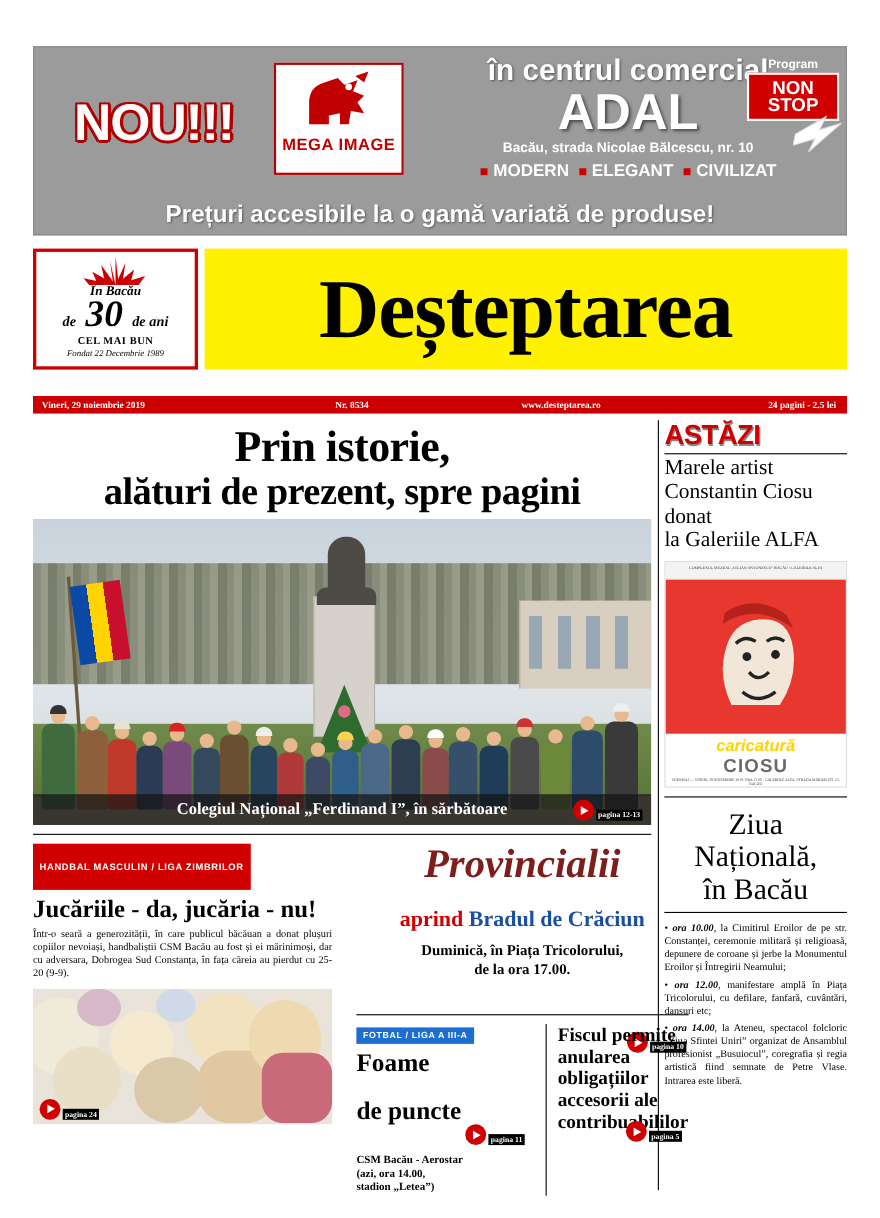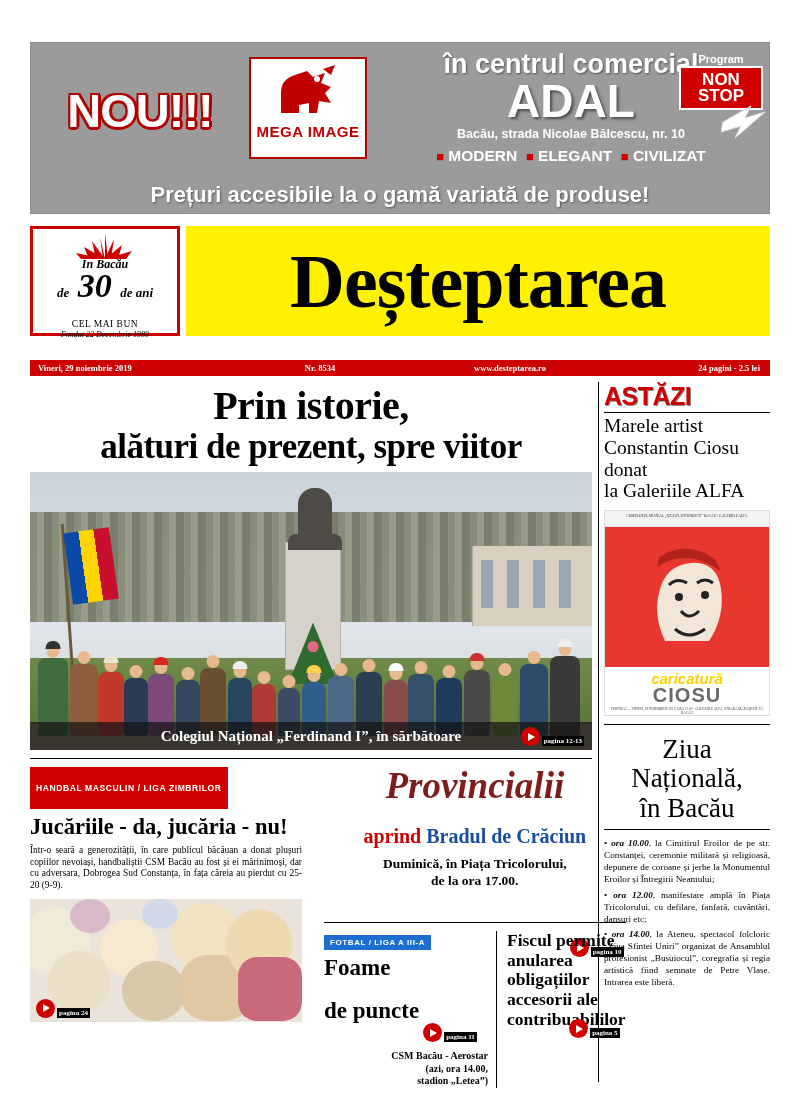--- a/index.html
+++ b/index.html
@@ -91,21 +91,21 @@
   }
   .anniv {
     width: 150px; background:#fff; border: 3px solid #cc0000;
     display:flex; flex-direction: column; align-items:center; justify-content:flex-start;
     padding-top: 4px; position: relative;
   }
   .sunburst { width: 70px; height: 26px; position: relative; }
   .anniv-line1 { font-size: 12px; font-style: italic; font-weight: bold; margin-top:-2px;}
   .anniv-30 { font-size: 34px; font-weight: bold; font-style: italic; line-height: 0.85; }
   .anniv-30 .sm { font-size: 13px; font-style: italic; font-weight: bold; }
-  .anniv-line3 { font-size: 9.5px; font-weight: normal; letter-spacing: 0.5px; margin-top: 18px;}
+  .anniv-line3 { font-size: 9.5px; font-weight: bold; letter-spacing: 0.5px; margin-top: 5px;}
   .anniv-line4 { font-size: 8px; font-style: italic; margin-top: 1px; font-family: Liberation Serif, serif; }
   .title-box {
     flex: 1; background: #fff100; margin-left: 6px;
     display: flex; align-items: center; justify-content: center;
   }
   .title-box span {
     font-family: "Liberation Serif", serif; font-weight: bold;
     font-size: 76px; letter-spacing: -1px; color: #000; line-height: 1;
   }
 
@@ -222,21 +222,21 @@
 
   .bottom-row { display: flex; margin-top: 8px; }
   .fotbal { width: 172px; padding-right: 8px; }
   .kicker-blue {
     background: #1c6fd0; color: #fff; font-family: "Liberation Sans", sans-serif;
     font-weight: bold; font-size: 8px; letter-spacing: .6px; padding: 3px 6px;
     display: inline-block;
   }
   .fotbal h3 { font-size: 23px; font-weight: bold; line-height: 1.0; margin-top: 6px; }
   .fotbal .rowline { display: flex; align-items: center; gap: 4px; }
-  .fotbal .sub { font-size: 10px; font-weight: bold; text-align: right; margin-top: 8px; line-height: 1.25; }
+  .fotbal .sub { font-size: 10px; font-weight: bold; text-align: left; margin-top: 8px; line-height: 1.25; }
   .fiscal { flex: 1; padding-left: 10px; position: relative; }
   .fiscal h3 { font-size: 17.5px; font-weight: bold; line-height: 1.12; }
 
   
   .astazi {
     font-family: "Liberation Sans", sans-serif; font-weight: bold; font-size: 25px;
     color: #d10000; transform: skewX(-12deg); letter-spacing: -0.5px;
     text-shadow: 1px 1px 0 #888;
   }
   .astazi-wrap { height: 30px; overflow: hidden; }
@@ -252,21 +252,21 @@
   .poster-art { position:absolute; left:0; right:0; top:16px; height:140px; background:#e7372e; }
   .face { position:absolute; left:30px; top:18px; width:104px; height:110px; }
   .poster-cap {
     position: absolute; left: 0; right: 0; bottom: 28px; text-align: center;
     font-family: "Liberation Sans", sans-serif; font-weight: bold;
     font-size: 15px; color: #ffd200; font-style: italic;
   }
   .poster-name {
     position: absolute; left: 0; right: 0; bottom: 8px; text-align: center;
     font-family: "Liberation Sans", sans-serif; font-weight: bold;
-    font-size: 20px; color: #6a6a6a; letter-spacing: 1px;
+    font-size: 17px; color: #6a6a6a; letter-spacing: 1px;
   }
   .poster-fine { position:absolute; left:0; right:0; bottom:0; font-size:3.4px; text-align:center; color:#444;}
   .ziua {
     text-align: center; font-size: 27px; line-height: 1.08; margin-top: 10px;
   }
   .events { margin-top: 8px; font-size: 9.2px; line-height: 1.3; text-align: justify; }
   .events p { margin-bottom: 4px; }
   .events .h { font-weight: bold; font-style: italic; }
 </style>
 </head>
@@ -352,21 +352,21 @@
     <div class="c2">Nr. 8534</div>
     <div class="c3">www.desteptarea.ro</div>
     <div class="c4">24 pagini - 2.5 lei</div>
   </div>
 
   <div class="vrule"></div>
 
   <div class="left-col">
 
     <div class="lead-h1">Prin istorie,</div>
-    <div class="lead-h2">alături de prezent, spre viitor</div>
+    <div class="lead-h2">alături de prezent, spre pagini</div>
 
     <div class="lead-photo">
       <div class="sky"></div>
       <div class="treeline"></div>
       <div class="bldg"></div>
       <div class="grass"></div>
       <div class="path"></div>
       <div class="flagpole"></div>
       <div class="flag"></div>
       <div class="statue-base"></div>

